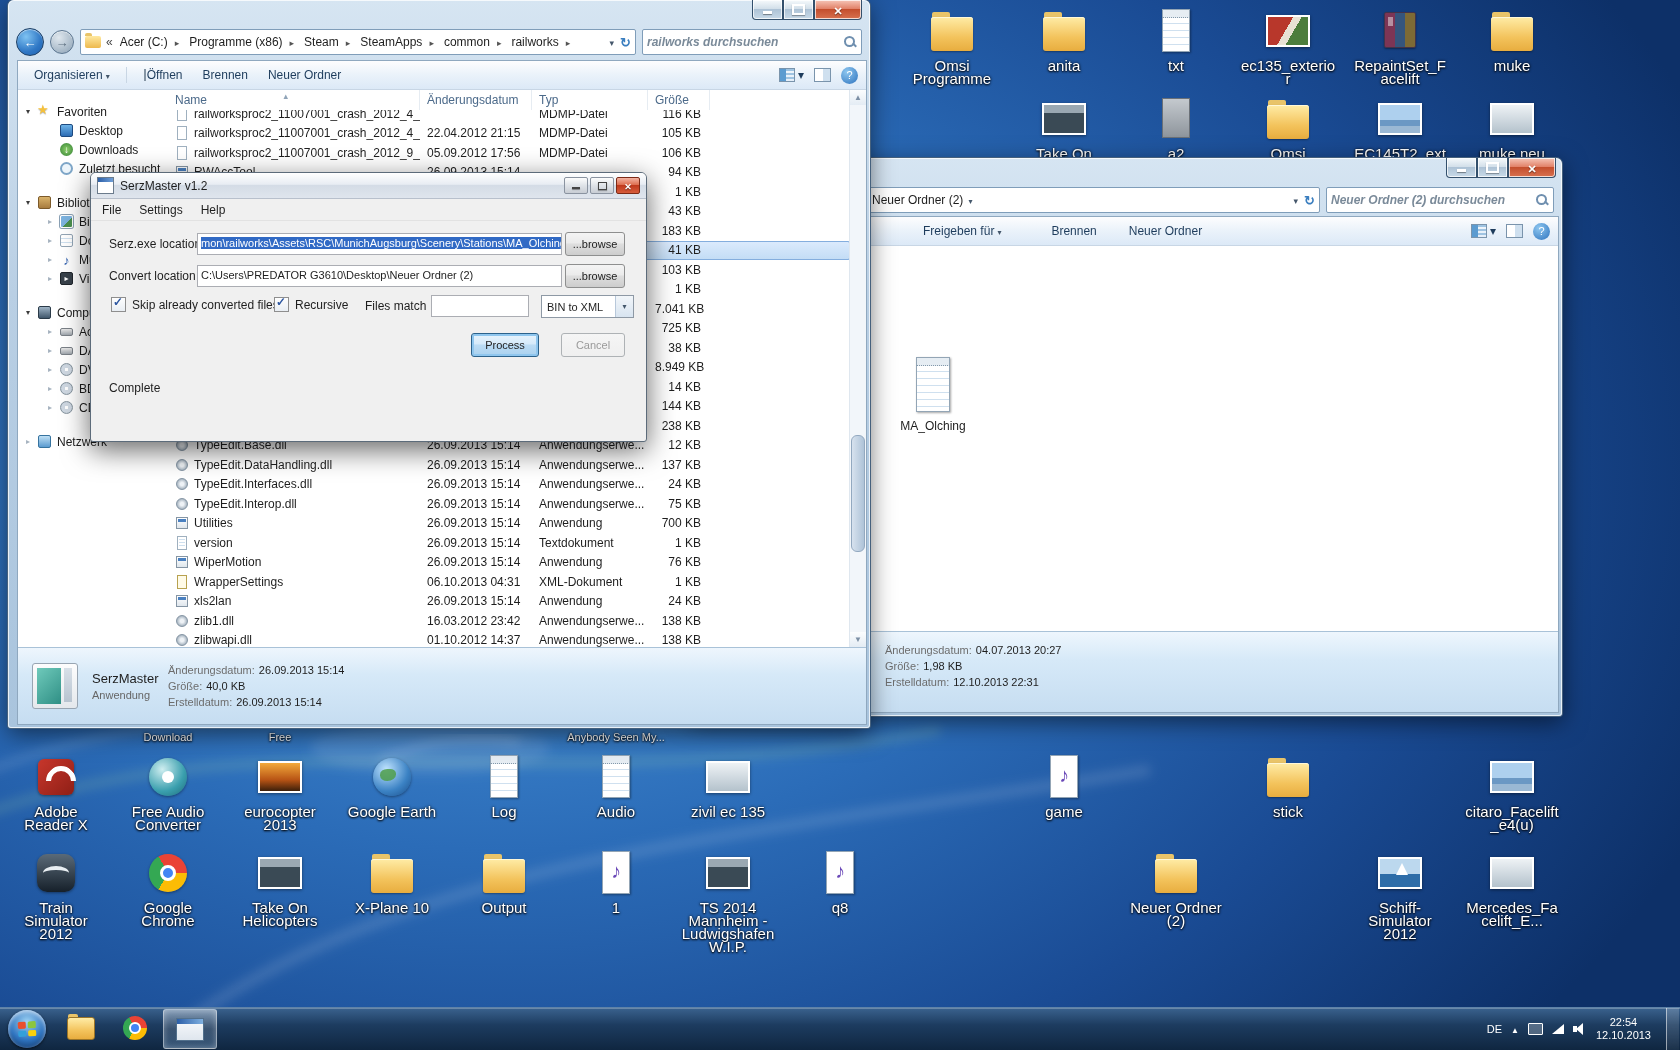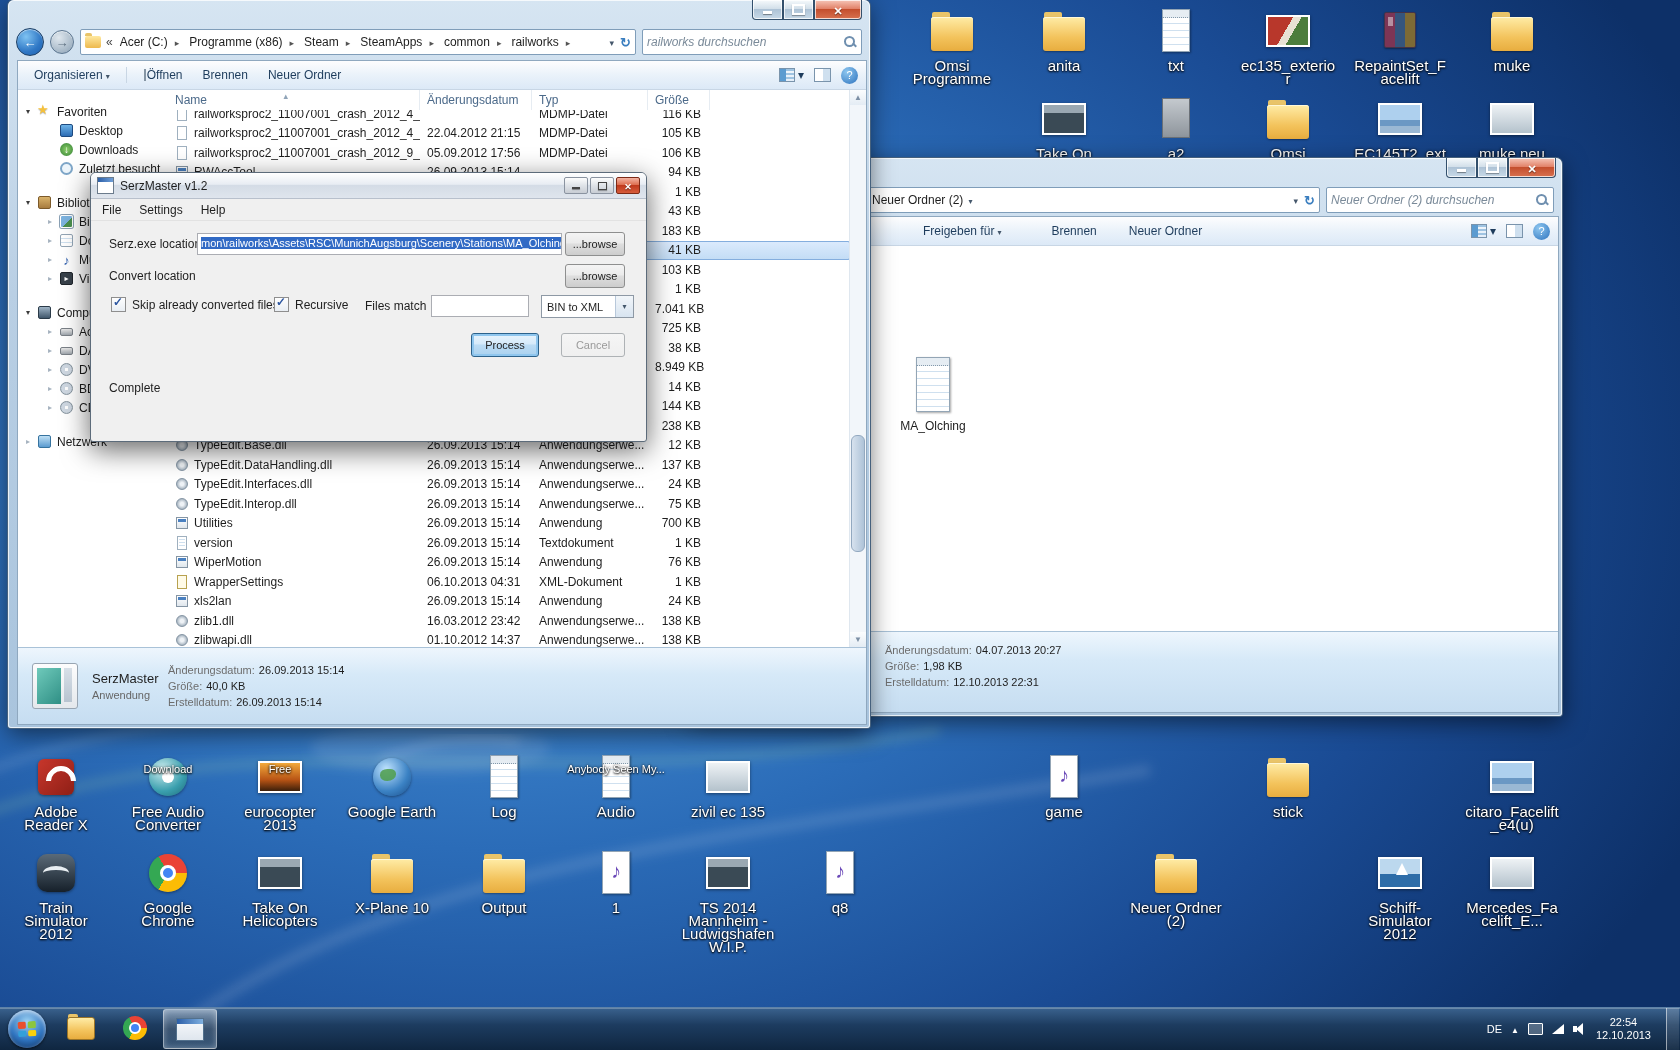--- a/index.html
+++ b/index.html
@@ -33,21 +33,21 @@
   .glyph[data-type="ts2012"]::after{left:12px;right:12px;top:18px;height:10px;border-top:4px solid #e8eef2;border-radius:50%;}
   .glyph[data-type="gray-box"]::before{left:11px;right:11px;top:4px;bottom:6px;background:linear-gradient(#c4c9ce,#8e959c);border:1px solid #6a7077;}
   .glyph[data-type^="img"]::before{left:3px;right:3px;top:9px;bottom:9px;border:2px solid #fff;box-shadow:0 1px 3px rgba(0,0,0,.45);}
   .glyph[data-type="img-red"]::before{background:linear-gradient(120deg,#b8372b 0 45%,#e8e2d4 45% 60%,#4c7d3c 60% 100%);}
   .glyph[data-type="img-orange"]::before{background:linear-gradient(180deg,#f2a93b,#b85415 60%,#3c1f0a);}
   .glyph[data-type="img-dark"]::before{background:linear-gradient(180deg,#9aa8b2 0 30%,#3a4a55 30% 100%);}
   .glyph[data-type="img-sky"]::before{background:linear-gradient(180deg,#aed0ee 0 55%,#6b98c4 55% 75%,#9ab8d4 75% 100%);}
   .glyph[data-type="img-light"]::before{background:linear-gradient(180deg,#eef2f5,#b4c2cc);}
   .glyph[data-type="img-ship"]::before{background:linear-gradient(180deg,#bcd8ee 0 55%,#2e6da8 55% 100%);}
   .glyph[data-type="img-ship"]::after{left:21px;top:15px;border-left:6px solid transparent;border-right:6px solid transparent;border-bottom:12px solid #fff;}
-  .plabel{position:absolute;width:100px;text-align:center;font-size:11px;color:#fff;text-shadow:0 1px 2px #000,0 0 3px rgba(0,0,0,.9);z-index:1;margin-top:32px;}
+  .plabel{position:absolute;width:100px;text-align:center;font-size:11px;color:#fff;text-shadow:0 1px 2px #000,0 0 3px rgba(0,0,0,.9);z-index:1;}
 
   
   .aero{position:absolute;border-radius:6px 6px 3px 3px;
         background:linear-gradient(180deg,#d6e5f2,#b9cfe4 40%,#a9c4dd);
         box-shadow:0 0 0 1px #46617d,0 6px 24px rgba(0,0,0,.55),inset 0 0 0 1px rgba(255,255,255,.75);}
   .caps{position:absolute;top:0;display:flex;z-index:5;}
   .cb{width:29px;height:19px;border:1px solid #33506c;border-top:none;display:flex;align-items:center;justify-content:center;
       background:linear-gradient(#f6fafc,#d3e0ea 45%,#aec3d6 50%,#c8daE8);box-shadow:inset 0 0 0 1px rgba(255,255,255,.75);color:#fff;}
   .cb.first{border-radius:0 0 0 4px;}
   .cb.close{width:46px;border-radius:0 0 4px 0;background:linear-gradient(#f6c6b8,#e2836a 45%,#c44f2e 50%,#d8714f);}
@@ -60,21 +60,21 @@
   .navbtn.fwd{width:22px;height:22px;color:#5d6f80;background:radial-gradient(circle at 35% 30%,#dfe7ee,#a9bac9 65%,#8ba0b4);border-color:#5c7690;}
   .addr,.search{display:flex;align-items:center;height:24px;background:#fff;border:1px solid #7f9db9;border-radius:2px;font-size:12px;color:#1e1e1e;padding:0 4px;overflow:hidden;white-space:nowrap;}
   .addr .ovf{color:#444;margin:0 2px;}
   .crumb{padding:0 5px;}
   .crumb::after{content:"\25B8";margin-left:7px;font-size:9px;color:#555;}
   .addr-right{margin-left:auto;display:flex;align-items:center;gap:6px;}
   .dd-arrow::before{content:"\25BE";font-size:9px;color:#44576b;}
   .refresh::before{content:"\21BB";font-size:13px;color:#3a7ebf;font-weight:bold;}
   .mini-folder{width:16px;height:12px;background:linear-gradient(#ffe9a0,#edb94e);border-radius:2px;position:relative;flex:0 0 16px;margin-right:3px;}
   .mini-folder::before{content:"";position:absolute;top:-3px;left:0;width:7px;height:3px;background:#e9c469;border-radius:2px 2px 0 0;}
-  .search .ph{color:#7a8a99;font-style:italic;}
+  .search .ph{color:#7a8a99;font-style:italic;font-weight:bold;}
   .lens{margin-left:auto;width:14px;height:14px;position:relative;flex:0 0 14px;}
   .lens::before{content:"";position:absolute;left:1px;top:1px;width:7px;height:7px;border:2px solid #6f8faf;border-radius:50%;}
   .lens::after{content:"";position:absolute;left:9px;top:9px;width:5px;height:2px;background:#6f8faf;transform:rotate(45deg);}
   .client{position:absolute;top:60px;left:9px;right:3px;bottom:3px;background:#fff;border:1px solid #8fa8bf;display:flex;flex-direction:column;overflow:hidden;}
   .cmdbar{flex:0 0 28px;display:flex;align-items:center;background:linear-gradient(#fdfdfe,#eaf2fa 50%,#dce9f7);border-bottom:1px solid #c8d6e5;font-size:12px;color:#1e3c5c;padding:0 8px;gap:4px;}
   .tb{padding:3px 8px;border-radius:3px;white-space:nowrap;}
   .tb .dda{font-size:8px;color:#44576b;margin-left:3px;}
   .vsep{width:1px;height:16px;background:#c9d6e4;margin:0 4px;}
   .cmd-right{margin-left:auto;display:flex;align-items:center;gap:10px;}
   .viewbtn{display:flex;align-items:center;gap:3px;}
@@ -969,20 +969,21 @@
   <span class="mi">Settings</span>
 
   <span class="mi">Help</span>
 </div>
   <div class="dlg-body">
     <span class="dl" style="left:18px;top:16px;">Serz.exe location</span>
     <div class="fld" style="left:106px;top:12px;width:357px;"><span class="selstr">mon\railworks\Assets\RSC\MunichAugsburg\Scenery\Stations\MA_Olching.bin</span></div>
     <div class="btn7" style="left:474px;top:11px;width:58px;">...browse</div>
 
     <span class="dl" style="left:18px;top:48px;">Convert location</span>
+    <div class="fld" style="left:106px;top:44px;width:357px;"><span>C:\Users\PREDATOR G3610\Desktop\Neuer Ordner (2)</span></div>
     <div class="btn7" style="left:474px;top:43px;width:58px;">...browse</div>
 
     <span class="chk" style="left:20px;top:76px;">
       <span class="box checked"></span>
       <span>Skip already converted files</span>
     </span>
     <span class="chk" style="left:183px;top:76px;">
       <span class="box checked"></span>
       <span>Recursive</span>
     </span>

